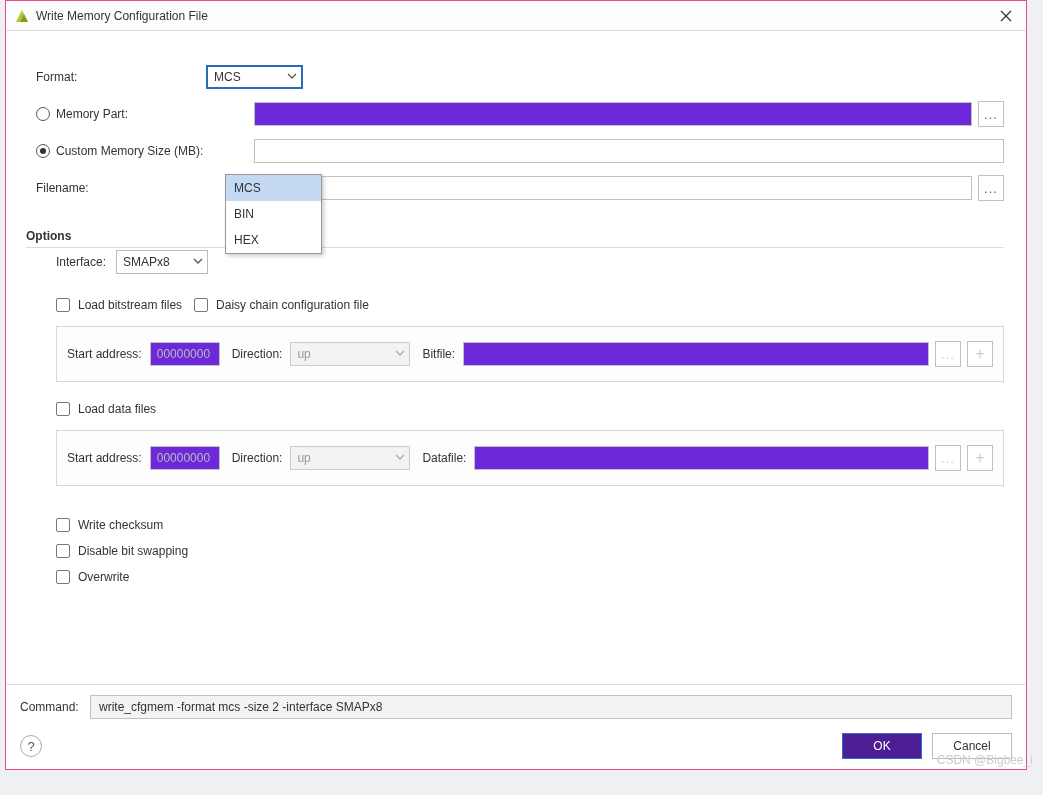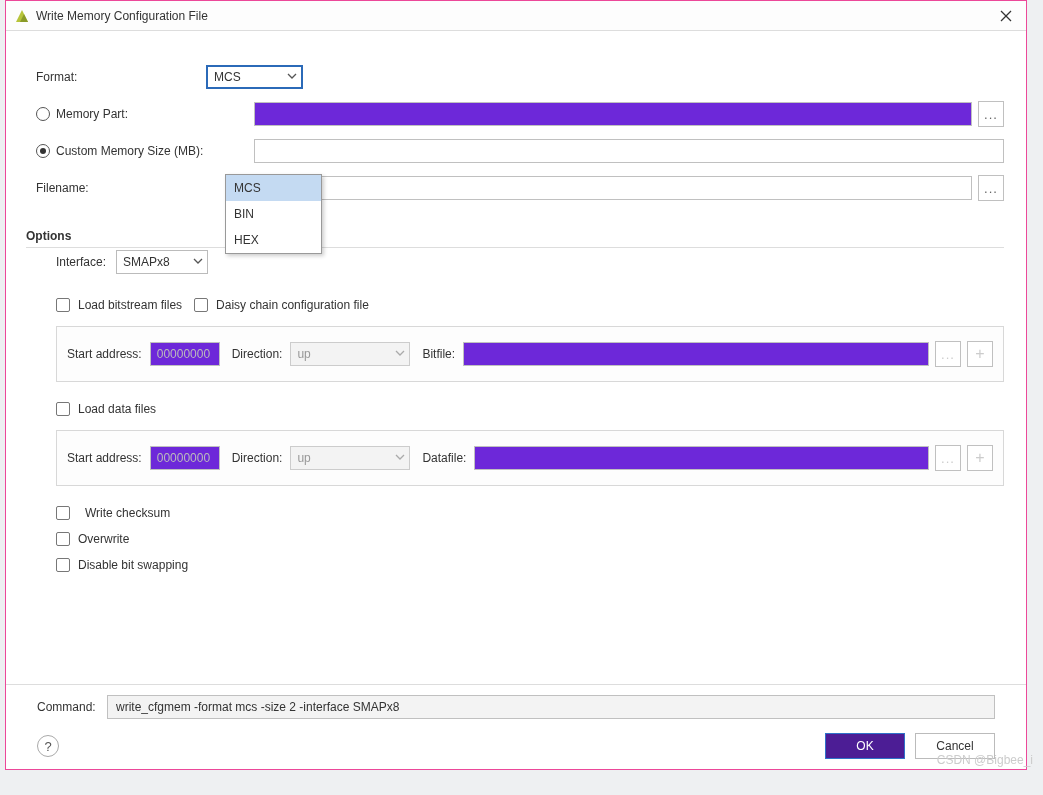--- a/index.html
+++ b/index.html
@@ -30,21 +30,21 @@
   .dotsbtn.dis, .plusbtn.dis { color: #ccc; }
   .section-hdr { font-size: 12px; font-weight: bold; color: #333; margin-top: 28px; border-bottom: 1px solid #ddd; padding-bottom: 4px; }
   .optarea { padding-left: 20px; }
   .checkbox { width: 14px; height: 14px; border: 1px solid #777; border-radius: 2px; margin-right: 8px; flex-shrink: 0; }
   .subpanel { border: 1px solid #d8d8d8; padding: 14px 10px; margin-top: 14px; background: #fdfdfd; display: flex; align-items: center; }
   .sublbl { font-size: 12px; color: #333; margin-right: 8px; }
   .gap { width: 12px; }
   .dropdown-popup { position: absolute; left: 219px; top: 143px; width: 97px; background: #fff; border: 1px solid #999; box-shadow: 2px 2px 4px rgba(0,0,0,0.2); z-index: 50; }
   .dropdown-popup .opt { padding: 6px 8px; font-size: 12px; }
   .dropdown-popup .opt.hl { background: #c4daf2; }
-  .footer { border-top: 1px solid #ddd; padding: 10px 31px; }
+  .footer { border-top: 1px solid #ddd; padding: 10px 14px; }
   .cmdrow { display: flex; align-items: center; margin-bottom: 14px; }
   .cmdlbl { width: 70px; font-size: 12px; }
   .cmdval { flex: 1; height: 24px; border: 1px solid #c0c0c0; background: #f3f3f3; display: flex; align-items: center; padding: 0 8px; font-size: 12px; }
   .btnrow { display: flex; align-items: center; }
   .helpbtn { width: 22px; height: 22px; border: 1px solid #aaa; border-radius: 50%; display: flex; align-items: center; justify-content: center; color: #555; font-size: 13px; }
   .spacer { flex: 1; }
   .btn { width: 80px; height: 26px; border: 1px solid #bbb; background: #fff; display: flex; align-items: center; justify-content: center; margin-left: 10px; font-size: 12px; }
   .btn.primary { background: #4c1d95; border-color: #2f72c9; color: #fff; }
   .watermark { position: absolute; right: 10px; bottom: 28px; color: #ccc; font-size: 12px; pointer-events: none; }
 </style>
@@ -165,31 +165,31 @@
                 <polyline points="1,3 5,7 9,3" fill="none" stroke="#aaa" stroke-width="1.3"></polyline>
               </svg></span>
         </div>
         <span class="gap"></span>
         <span class="sublbl">Datafile:</span>
         <div class="txtinput"></div>
         <div class="dotsbtn dis">...</div>
         <div class="plusbtn dis">+</div>
       </div>
 
-      <div class="form-row" style="margin-top:20px;gap:7px;">
+      <div class="form-row" style="margin-top:32px;">
         <span class="checkbox"></span>
         <span>Write checksum</span>
       </div>
       <div class="form-row" style="margin-top:12px;">
         <span class="checkbox"></span>
+        <span>Disable bit swapping</span>
+      </div>
+      <div class="form-row" style="margin-top:12px;">
+        <span class="checkbox"></span>
         <span>Overwrite</span>
-      </div>
-      <div class="form-row" style="margin-top:12px;">
-        <span class="checkbox"></span>
-        <span>Disable bit swapping</span>
       </div>
 
     </div>
 
     <div class="dropdown-popup">
       <div class="opt hl">MCS</div>
       <div class="opt">BIN</div>
       <div class="opt">HEX</div>
     </div>
 

